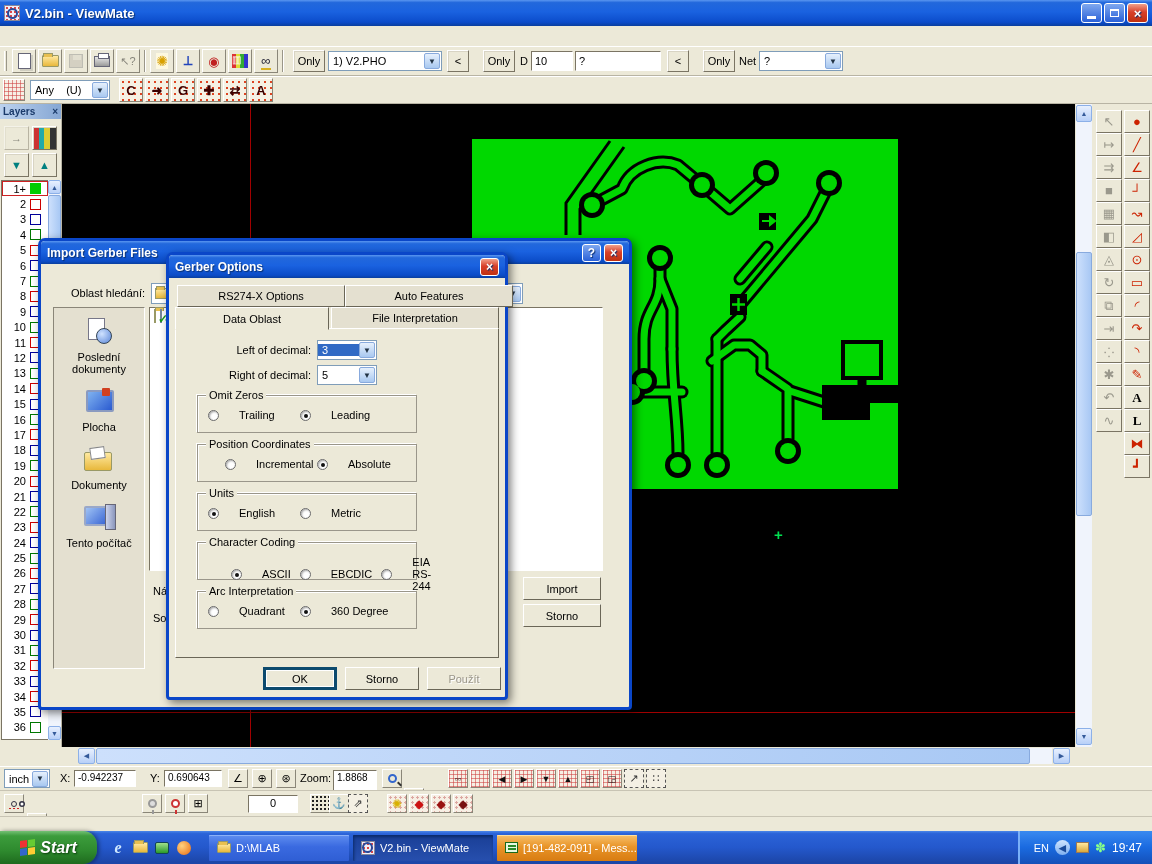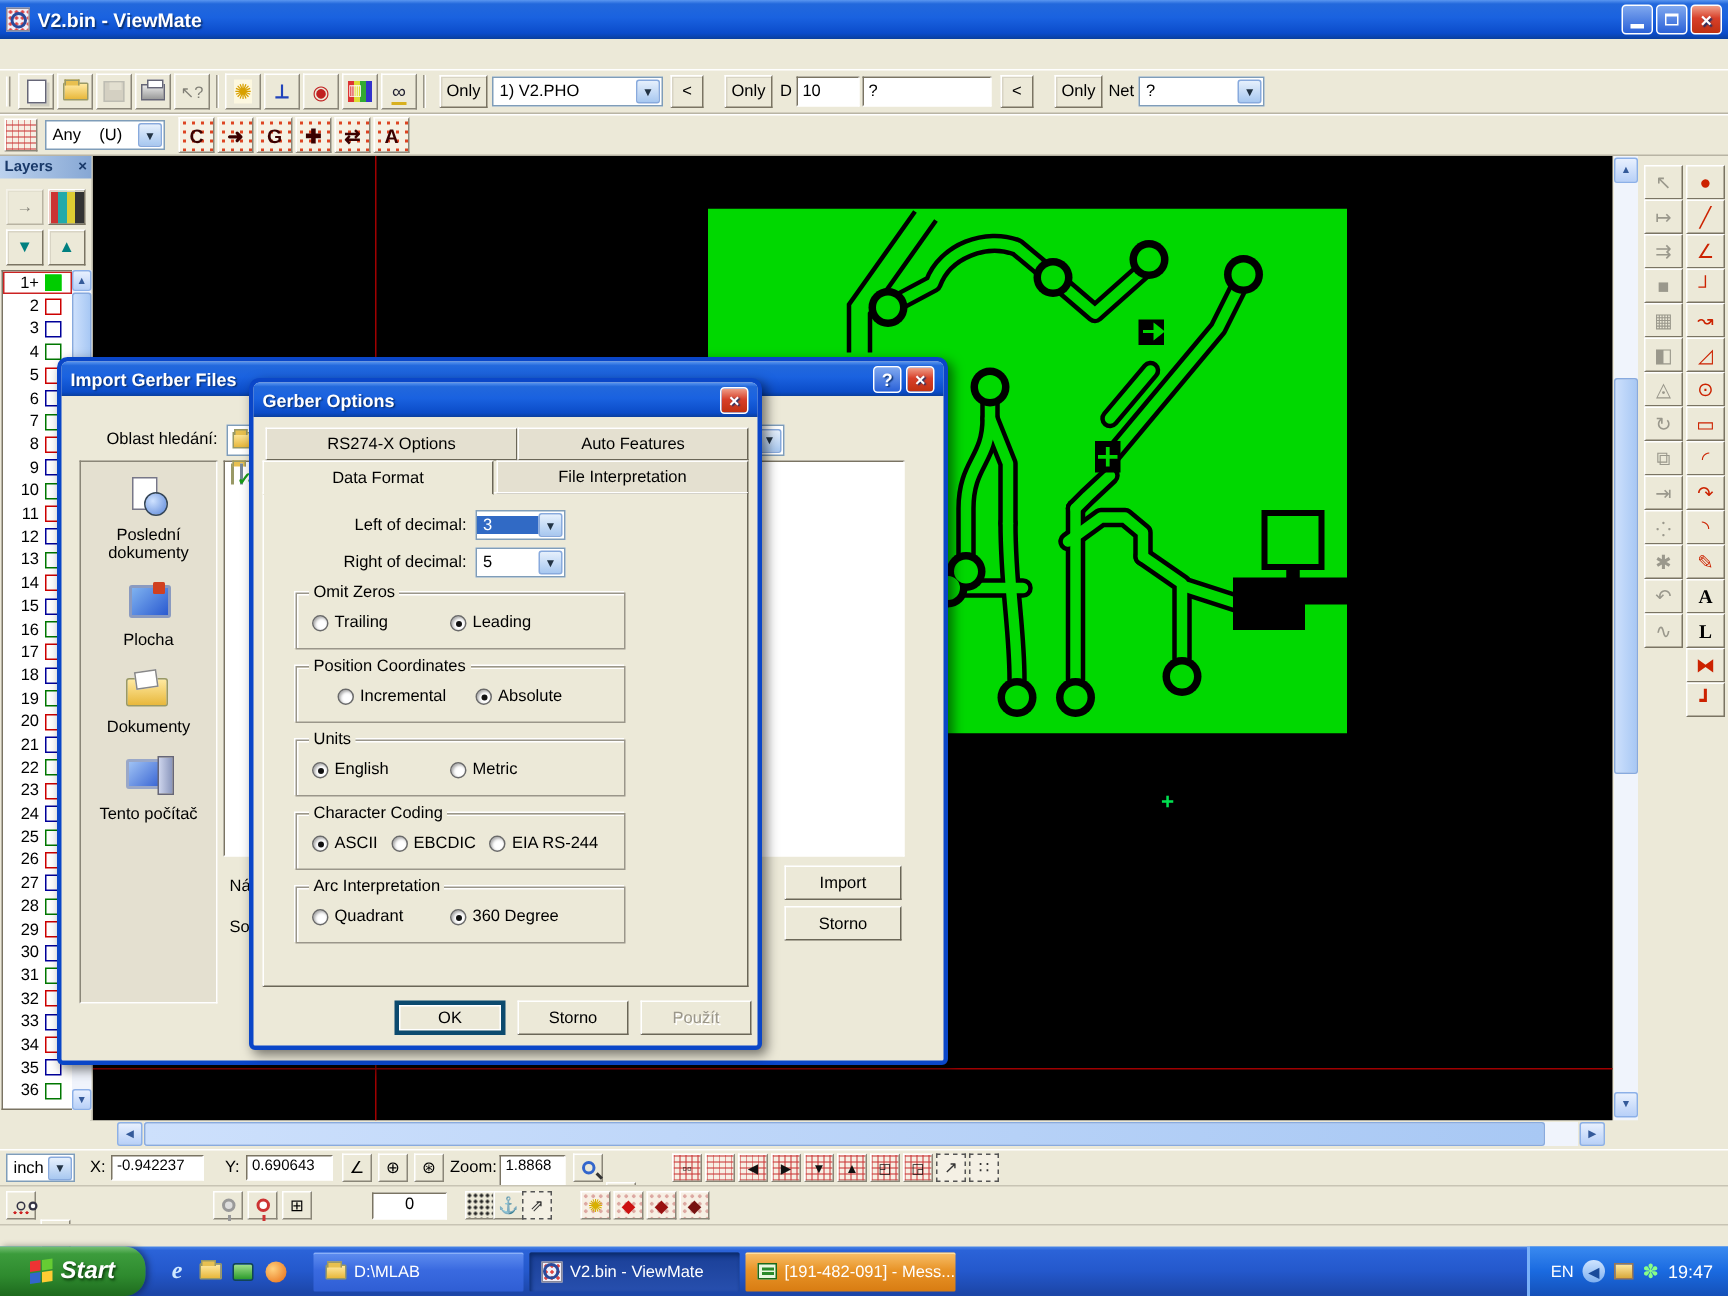--- a/index.html
+++ b/index.html
@@ -113,21 +113,21 @@
 .network-places-icon:after{left:0;top:4px;width:15px;height:15px;border-radius:50%;background:radial-gradient(circle at 35% 35%,#8fe09a,#1c8a3a);border:1px solid #165}
 .file16{width:13px;height:15px;background:#fff;border:1px solid #789;position:relative;margin:5px 2px}
 .file16:after{content:"✓";position:absolute;left:-3px;bottom:-4px;color:#1a9a1a;font-weight:bold;font-size:12px}
 .fold16{width:15px;height:11px;background:linear-gradient(180deg,#ffe9a0,#e8b83c);border:1px solid #996;margin:5px 2px;position:relative}
 .fold16:before{content:"";position:absolute;left:0;top:-3px;width:7px;height:3px;background:#e8c050;border:1px solid #996;border-bottom:none}
 
 .tab{position:absolute;height:22px;background:#ece9d8;border:1px solid;border-color:#fff #6a6657 #ece9d8 #fff;display:flex;align-items:center;justify-content:center;font-size:11px}
 .tab.inactive{border-bottom:1px solid #6a6657;background:#e4e0d0}
 .grp{position:absolute;border:1px solid #9a968a;box-shadow:1px 1px 0 #fff inset, -1px -1px 0 #fff}
 .grp .cap{position:absolute;top:-7px;left:8px;background:#ece9d8;padding:0 3px;font-size:11px}
-.opt{display:inline-flex;align-items:center;gap:4px;font-size:11px}
+.opt{display:inline-flex;align-items:center;gap:20px;font-size:11px}
 .radio{width:11px;height:11px;border-radius:50%;background:#fff;border:1px solid #6a6a6a;box-shadow:inset 1px 1px 2px #aaa;position:relative;flex:none}
 .radio.on:after{content:"";position:absolute;left:3px;top:3px;width:4px;height:4px;border-radius:50%;background:#111}
 .dlg-btn{position:absolute;width:74px;height:23px;background:#ece9d8;border:1px solid;border-color:#fff #6a6657 #6a6657 #fff;display:flex;align-items:center;justify-content:center;font-size:11px}
 .dlg-btn.default{border:3px solid #0c4a6e;box-shadow:0 0 0 1px #fff inset}
 .dlg-btn.disabled{color:#9a968a;text-shadow:1px 1px 0 #fff}
 
 .taskbar{left:0;top:831px;width:1152px;height:33px;background:linear-gradient(180deg,#4b87e8 0%,#2b63d8 8%,#2458cc 50%,#1c46a8 95%);display:flex;align-items:center}
 .startbtn{width:97px;height:33px;border-radius:0 14px 14px 0;background:linear-gradient(180deg,#75c075 0%,#3c9c3c 15%,#2e8a2e 60%,#1e6a1e 100%);display:flex;align-items:center;justify-content:center;gap:5px;color:#fff;font-weight:bold;font-style:italic;font-size:16px;text-shadow:1px 1px 2px #0a3a0a;box-shadow:2px 0 4px rgba(0,0,0,.4)}
 .flag{width:15px;height:15px;display:grid;grid-template-columns:7px 7px;grid-template-rows:7px 7px;gap:1px;transform:skewY(-8deg)}
 .flag i:nth-child(1){background:#e33}.flag i:nth-child(2){background:#6c3}.flag i:nth-child(3){background:#36c}.flag i:nth-child(4){background:#fc3}
@@ -603,22 +603,22 @@
     <span class="lbl" style="left:112px;top:371px">So</span>
   </div>
 
   <div class="dialog" style="left:166px;top:252px;width:342px;height:448px;z-index:40">
     <div class="dlg-title">
       <span style="flex:1">Gerber Options</span>
       <span class="dlg-ctl dlg-close">×</span>
     </div>
     <div id="gtabs">
         <div class="tab inactive" style="left: 8px; top: 30px; width: 168px;">RS274-X Options</div>
-        <div class="tab inactive" style="left: 176px; top: 30px; width: 154px;">Auto Features</div>
-        <div class="tab" style="left: 6px; top: 52px; width: 154px; height: 23px; z-index: 2;">Data Format</div>
+        <div class="tab inactive" style="left: 176px; top: 30px; width: 168px;">Auto Features</div>
+        <div class="tab" style="left: 6px; top: 52px; width: 154px; height: 23px; z-index: 2;">Data Oblast</div>
         <div class="tab inactive" style="left: 162px; top: 52px; width: 168px;">File Interpretation</div>
       </div>
     <div class="abs" style="left:6px;top:73px;width:324px;height:330px;border:1px solid;border-color:#fff #6a6657 #6a6657 #fff"></div>
     <span class="lbl" style="left:58px;top:89px;width:84px;text-align:right">Left of decimal:</span>
     <span class="combo" style="position:absolute;left:148px;top:85px;width:60px;height:20px">
       <span class="val" style="background:#316ac5;color:#fff">3</span>
       <span class="arr">▼</span>
     </span>
     <span class="lbl" style="left:52px;top:114px;width:90px;text-align:right">Right of decimal:</span>
     <span class="combo" style="position:absolute;left:148px;top:110px;width:60px;height:20px">
@@ -661,21 +661,21 @@
             </span>
             <span class="opt" style="width: 92px;">
               <span class="radio"></span>
               <span>Metric</span>
             </span>
           </div>
         </div>
         <div class="grp" style="left: 28px; top: 287px; width: 220px; height: 38px;">
           <span class="cap">Character Coding</span>
           <div style="position: absolute; left: 10px; top: 13px; right: 4px; display: flex; align-items: center;">
-            <span class="opt" style="margin-right: 9px;">
+            <span class="opt" style="margin-right: 9px; margin-left: 23px;">
               <span class="radio on"></span>
               <span>ASCII</span>
             </span>
             <span class="opt" style="margin-right: 9px;">
               <span class="radio"></span>
               <span>EBCDIC</span>
             </span>
             <span class="opt" style="margin-right: 9px;">
               <span class="radio"></span>
               <span>EIA RS-244</span>

